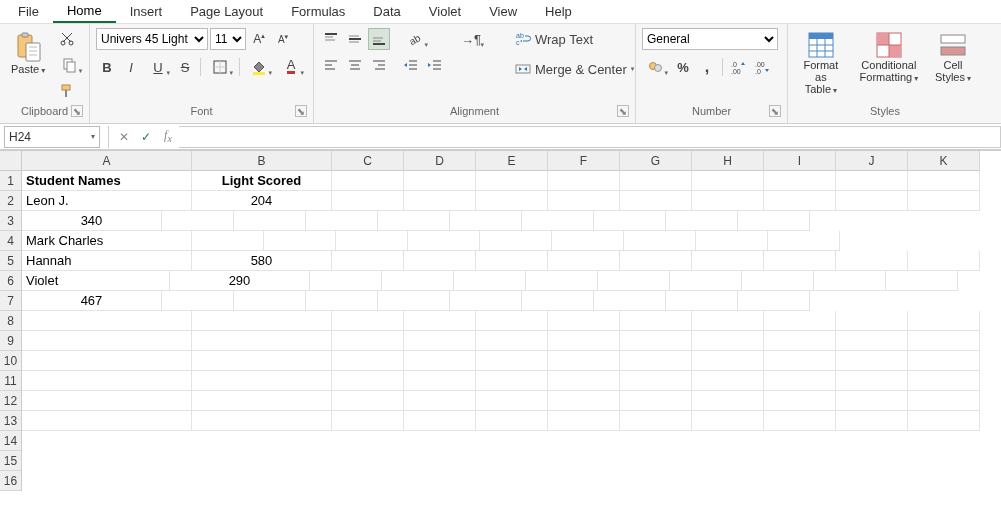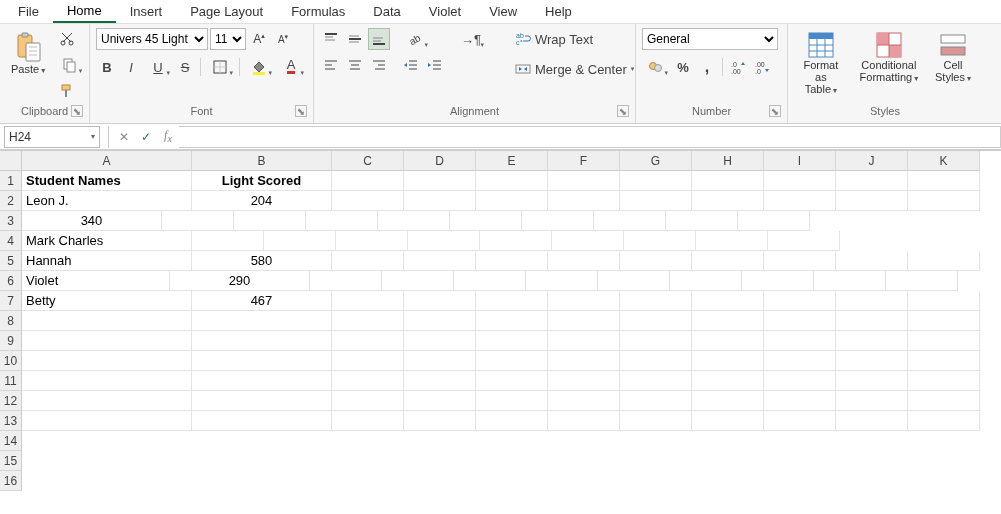--- a/index.html
+++ b/index.html
@@ -560,21 +560,20 @@
         <div class="cell" style="width: 72px;"></div>
         <div class="cell" style="width: 72px;"></div>
         <div class="cell" style="width: 72px;"></div>
         <div class="cell" style="width: 72px;"></div>
         <div class="cell" style="width: 72px;"></div>
         <div class="cell" style="width: 72px;"></div>
         <div class="cell" style="width: 72px;"></div>
         <div class="cell" style="width: 72px;"></div>
       </div>
       <div class="row">
-        <div class="cell" style="width: 170px;">Betty</div>
         <div class="cell center" style="width: 140px;">467</div>
         <div class="cell" style="width: 72px;"></div>
         <div class="cell" style="width: 72px;"></div>
         <div class="cell" style="width: 72px;"></div>
         <div class="cell" style="width: 72px;"></div>
         <div class="cell" style="width: 72px;"></div>
         <div class="cell" style="width: 72px;"></div>
         <div class="cell" style="width: 72px;"></div>
         <div class="cell" style="width: 72px;"></div>
         <div class="cell" style="width: 72px;"></div>

